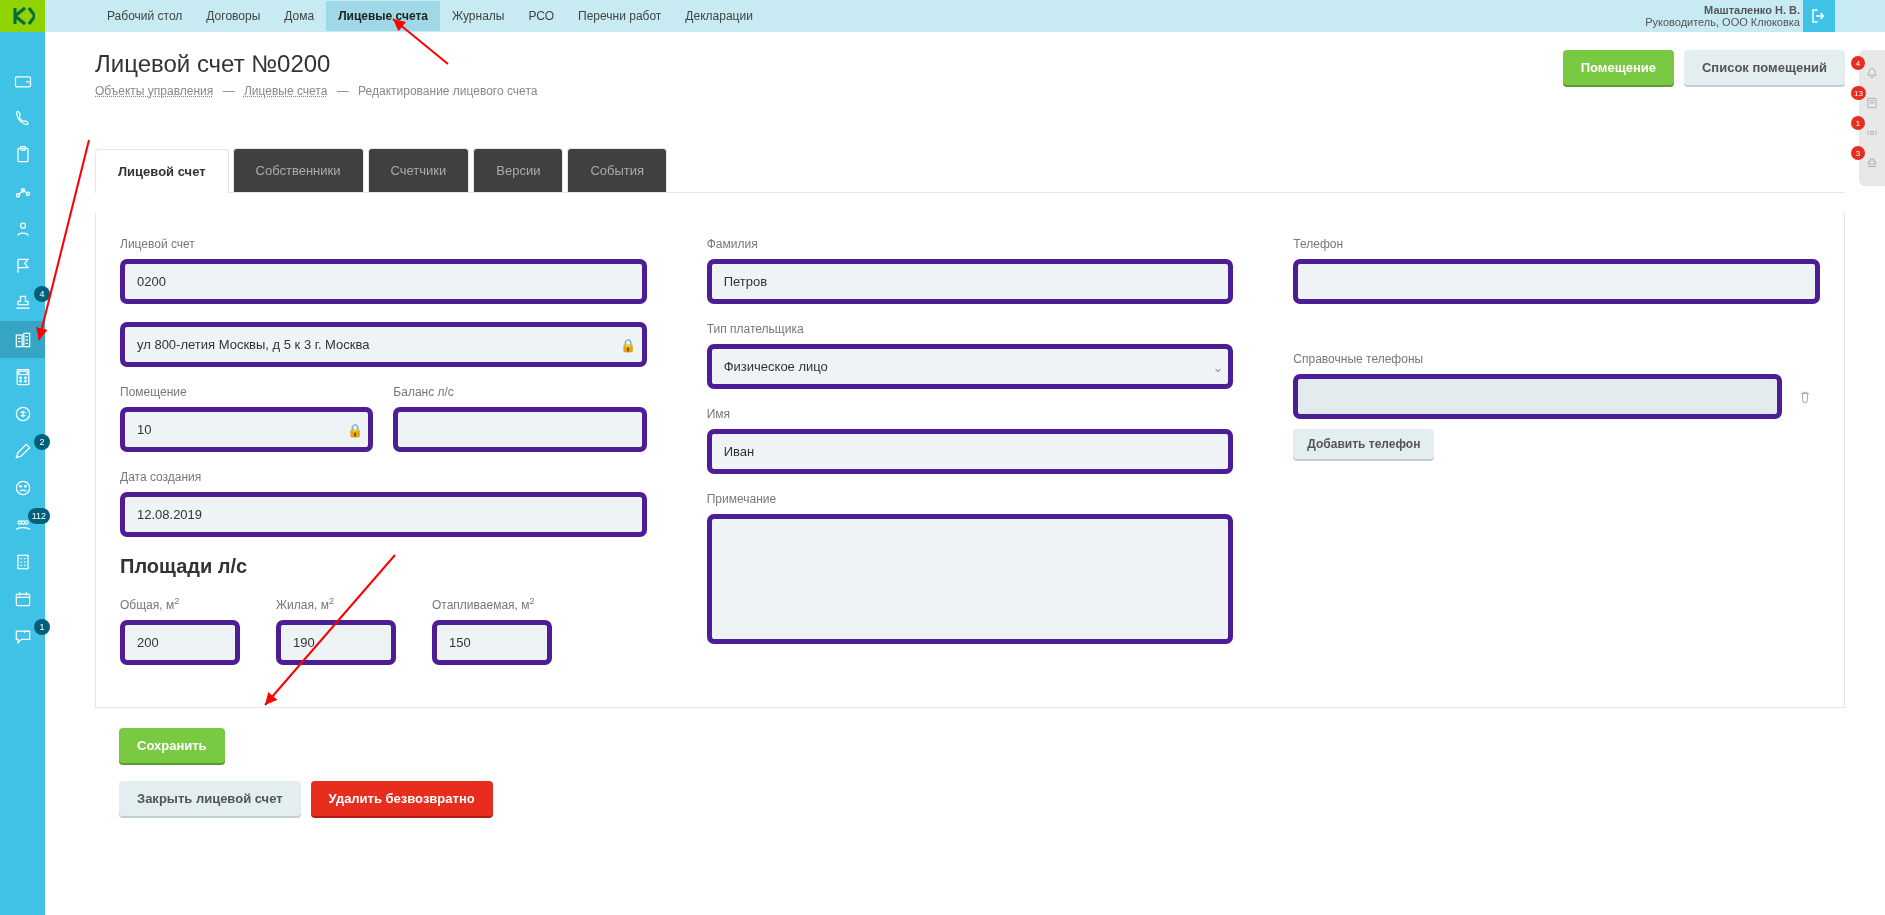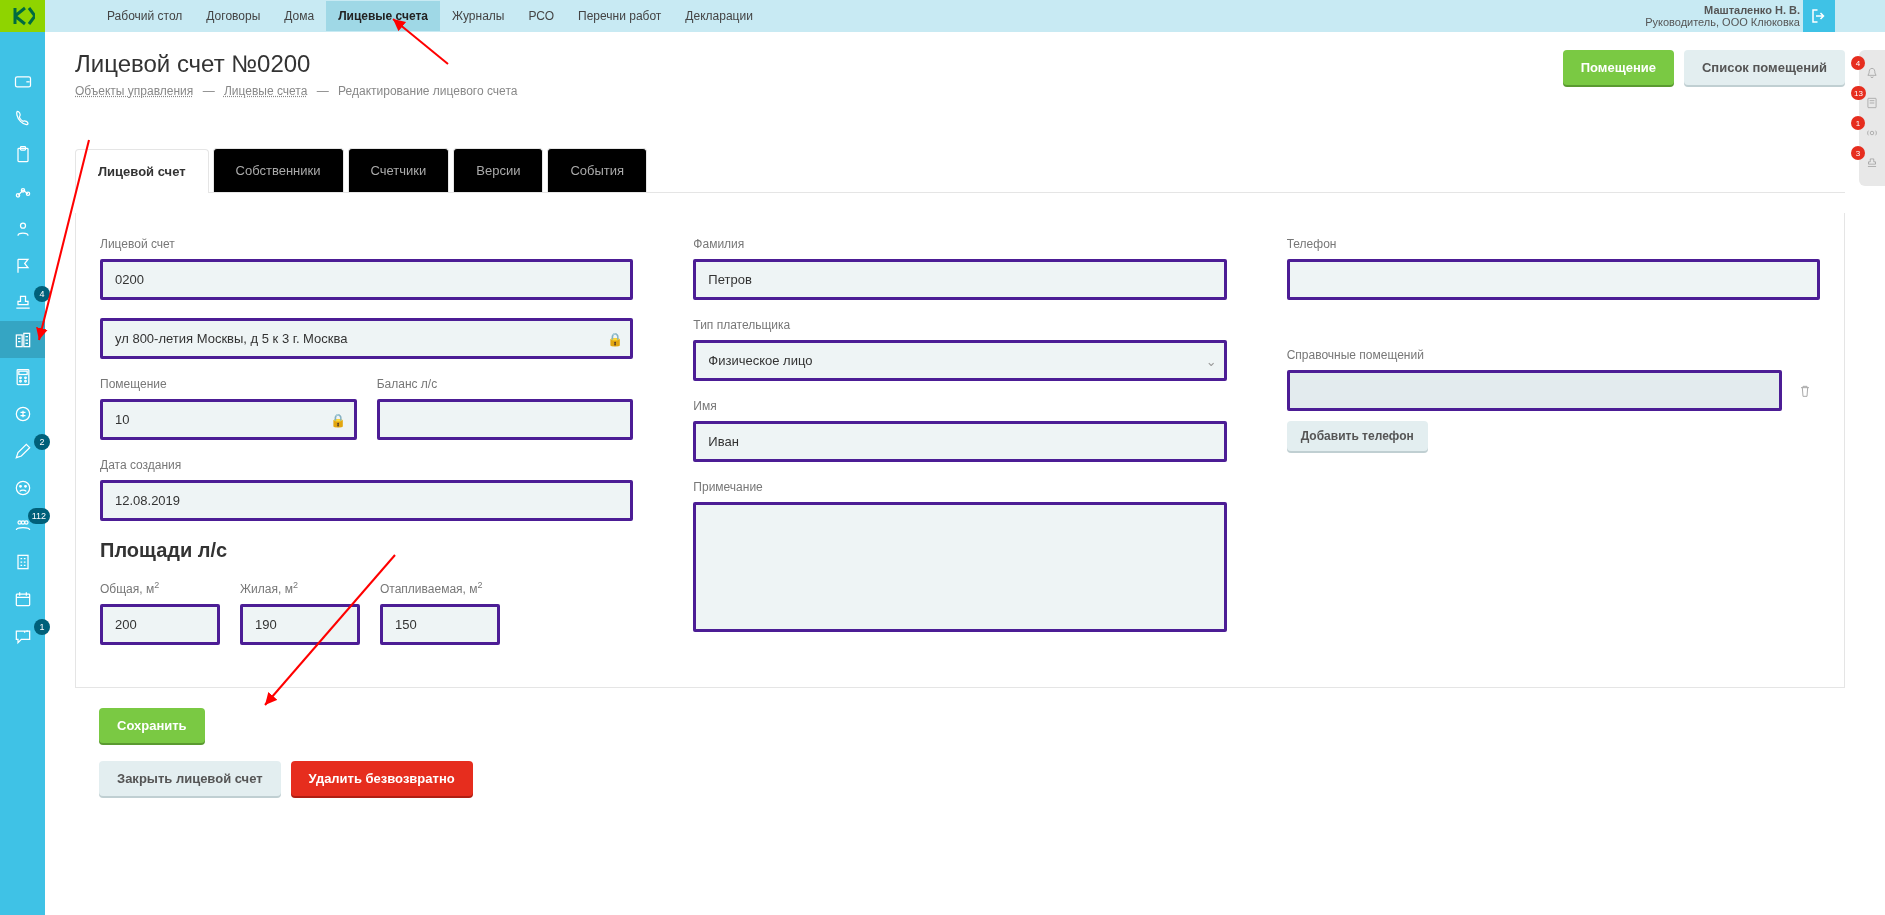--- a/index.html
+++ b/index.html
@@ -15,52 +15,52 @@
 .badge { position: absolute; right: -5px; top: 2px; min-width: 16px; height: 16px; border-radius: 8px; background: #00607a; color: #fff; font-size: 9px; display: flex; align-items: center; justify-content: center; padding: 0 4px; }
 
 .topnav { position: fixed; left: 45px; top: 0; right: 0; height: 32px; background: #c8eaf3; display: flex; align-items: center; padding: 0 50px 0 50px; z-index: 90; }
 .topnav-item { padding: 8px 12px; font-size: 12px; color: #444; cursor: pointer; position: relative; }
 .topnav-item.active { background: #9fd8e6; color: #222; font-weight: bold; }
 .topnav-spacer { flex: 1; }
 .user-block { text-align: right; font-size: 11px; color: #555; padding-right: 3px; }
 .user-block .uname { font-weight: bold; display: block; }
 .logout-btn { width: 32px; height: 32px; background: #3fc2e6; display: flex; align-items: center; justify-content: center; cursor: pointer; }
 
-.main { margin-left: 25px; padding: 50px 40px 20px 50px; }
+.main { margin-left: 45px; padding: 50px 40px 20px 50px; }
 .page-title { font-size: 24px; color: #333; font-weight: normal; margin-bottom: 6px; }
 .breadcrumb { font-size: 12px; color: #888; margin-bottom: 30px; }
 .breadcrumb .link { text-decoration: underline dotted; color: #888; cursor: pointer; }
 .breadcrumb .sep { margin: 0 6px; }
 
 .header-row { display: flex; align-items: flex-start; }
 .header-left { flex: 1; }
 .header-buttons { display: flex; gap: 10px; }
 .btn { padding: 10px 18px; border-radius: 4px; font-size: 13px; font-weight: bold; cursor: pointer; border: none; }
 .btn-green { background: #7ac943; color: #fff; box-shadow: 0 2px 0 #5a9a30; }
 .btn-gray { background: #e3eef0; color: #555; box-shadow: 0 2px 0 #c0cfd2; }
 .btn-red { background: #e62d1e; color: #fff; box-shadow: 0 2px 0 #b01e12; }
 .btn-small { padding: 8px 14px; font-size: 12px; }
 
 .tabs { display: flex; border-bottom: 1px solid #e5e5e5; margin-bottom: 20px; }
-.tab { padding: 14px 22px; font-size: 13px; color: #aaa; background: #000000; cursor: pointer; border: 1px solid #e5e5e5; border-bottom: none; margin-right: 4px; border-radius: 4px 4px 0 0; }
+.tab { padding: 14px 22px; font-size: 13px; color: #aaa; background: #404040; cursor: pointer; border: 1px solid #e5e5e5; border-bottom: none; margin-right: 4px; border-radius: 4px 4px 0 0; }
 .tab.active { background: #fff; color: #333; font-weight: bold; position: relative; top: 1px; }
 
 .form-wrap { border: 1px solid #e5e5e5; border-top: none; padding: 24px; display: flex; gap: 60px; }
 .col { flex: 1; }
 .field { margin-bottom: 18px; }
 .field-label { display: block; font-size: 12px; color: #777; margin-bottom: 8px; }
 .field-label sup { font-size: 9px; }
-.input { width: 100%; padding: 10px 12px; border: 3px solid #4c1d95; background: #eef4f5; border-radius: 2px; font-size: 13px; color: #333; font-family: inherit; }
+.input { width: 100%; padding: 10px 12px; border: 5px solid #4c1d95; background: #eef4f5; border-radius: 7px; font-size: 13px; color: #333; font-family: inherit; }
 .input.locked { position: relative; padding-right: 34px; }
 .input-wrap { position: relative; }
 .lock-icon { position: absolute; right: 10px; top: 50%; transform: translateY(-50%); color: #999; }
 .dropdown-icon { position: absolute; right: 10px; top: 50%; transform: translateY(-50%); color: #999; }
 .row { display: flex; gap: 20px; }
 .row .field { flex: 1; }
-.row-3 { display: flex; gap: 20px; }
+.row-3 { display: flex; gap: 36px; }
 .row-3 .field { width: 120px; }
 .section-title { font-size: 20px; font-weight: bold; color: #333; margin: 12px 0 18px; }
 textarea.input { height: 130px; resize: none; }
 
 .actions { margin-top: 20px; padding-left: 24px; }
 .actions-row { display: flex; gap: 10px; margin-bottom: 18px; }
 
 .right-panel { position: fixed; right: 0; top: 50px; width: 26px; background: #e8e8e8; border-radius: 6px 0 0 6px; padding: 8px 0; }
 .rp-item { position: relative; height: 30px; display: flex; align-items: center; justify-content: center; cursor: pointer; }
 .rp-badge { position: absolute; left: -8px; top: -2px; min-width: 14px; height: 14px; border-radius: 7px; background: #e62d1e; color: #fff; font-size: 8px; display: flex; align-items: center; justify-content: center; padding: 0 3px; }
@@ -343,21 +343,21 @@
       </div>
     </div>
 
     <div class="col">
       <div class="field">
         <label class="field-label">Телефон</label>
         <input class="input" value="" style="">
       </div>
       <div style="height: 30px"></div>
       <div class="field">
-        <label class="field-label">Справочные помещений</label>
+        <label class="field-label">Справочные телефоны</label>
         <div class="phone-input-row">
           <input class="input" style="background: rgb(227, 235, 238);" value="">
           <div class="trash-btn">
             <svg width="16" height="16" viewBox="0 0 24 24" stroke="#aaa" fill="none" stroke-width="1.5">
                 <path d="M6 7 h12 M9 7 v-2 h6 v2 M8 7 l1 13 h6 l1-13"></path>
               </svg>
           </div>
         </div>
         <button class="btn btn-gray btn-small">Добавить телефон</button>
       </div>

